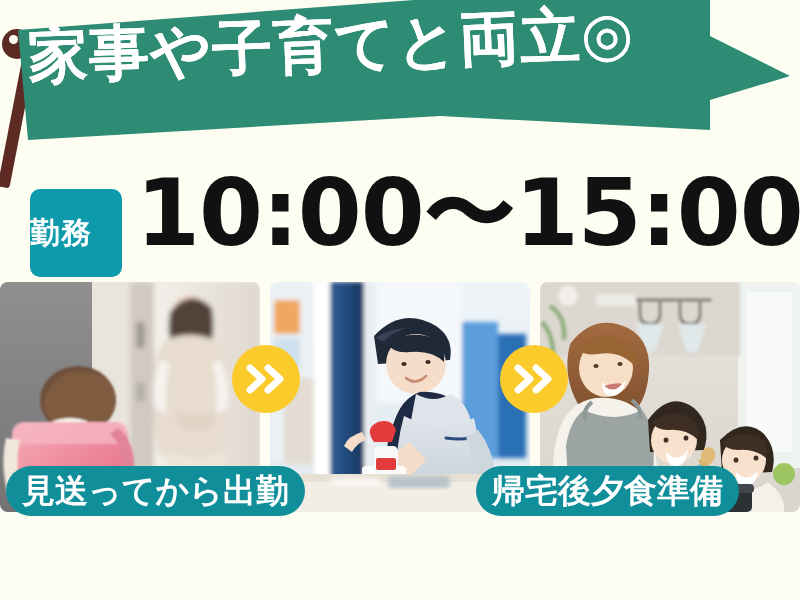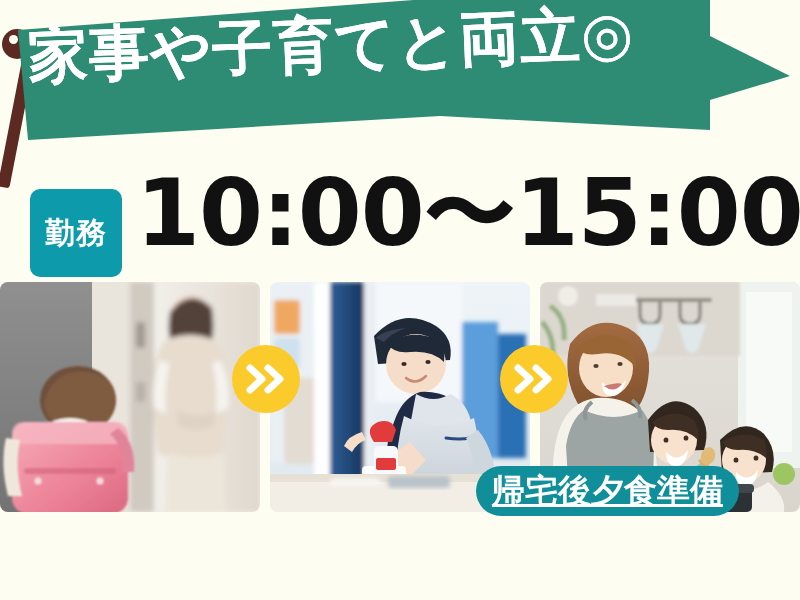--- a/index.html
+++ b/index.html
@@ -105,22 +105,22 @@
     z-index: 4;
   }
   .hours-badge {
     margin-left: 30px;
     width: 92px;
     height: 88px;
     background: #0d9bab;
     border-radius: 10px;
     color: #ffffff;
     display: flex;
-    flex-direction: row;
-    align-items: center;
+    flex-direction: column;
+    align-items: flex-start;
     justify-content: center;
     font-weight: 700;
     font-size: 30px;
     line-height: 1.18;
     letter-spacing: 1px;
     flex: 0 0 auto;
     margin-top: 38px;
   }
   .hours-badge span { display: block; }
   .hours-value {
@@ -184,21 +184,21 @@
     letter-spacing: 0px;
     display: flex;
     align-items: center;
     justify-content: center;
     padding: 0 16px;
     z-index: 7;
     white-space: nowrap;
     box-sizing: border-box;
   }
   .caption-1 { left: 6px; }
-  .caption-2 { left: 476px; text-decoration: underline; }
+  .caption-2 { left: 476px; }
 </style>
 </head>
 <body>
 
 <div id="stage">
 
   <div class="pole-wrap">
     <div class="pole-stick"></div>
     <div class="pole-knob">
       <div class="pole-knob-dot"></div>
@@ -419,15 +419,16 @@
       <path d="M22 4 L34 15 L22 26" stroke="#ffffff" stroke-width="7" fill="none" stroke-linecap="round" stroke-linejoin="round"></path>
     </svg>
   </div>
   <div class="arrow arrow-2">
     <svg width="40" height="30" viewBox="0 0 40 30">
       <path d="M4 4 L16 15 L4 26" stroke="#ffffff" stroke-width="7" fill="none" stroke-linecap="round" stroke-linejoin="round"></path>
       <path d="M22 4 L34 15 L22 26" stroke="#ffffff" stroke-width="7" fill="none" stroke-linecap="round" stroke-linejoin="round"></path>
     </svg>
   </div>
 
+  <div class="caption caption-1">見送ってから出勤</div>
   <div class="caption caption-2">帰宅後夕食準備</div>
 
 </div>
 
 </body></html>

